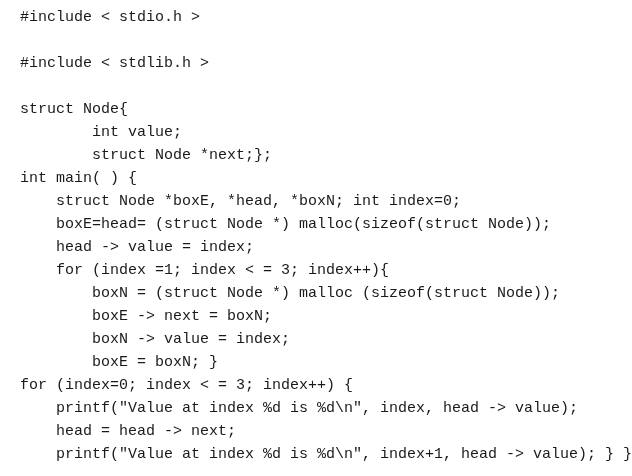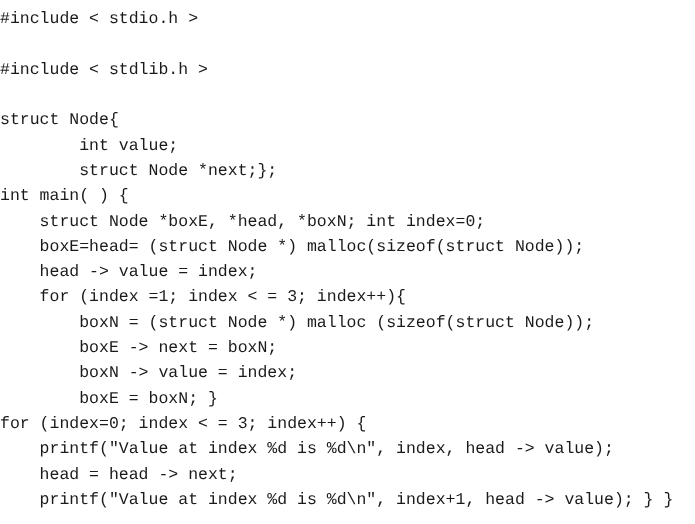--- a/index.html
+++ b/index.html
@@ -8,21 +8,21 @@
       background: #ffffff;
     }
     body {
       width: 632px;
       height: 476px;
       overflow: hidden;
       position: relative;
     }
     .code-block {
       position: absolute;
-      left: 0;
+      left: 20px;
       top: 6px;
       margin: 0;
       font-family: "Liberation Mono", "DejaVu Sans Mono", monospace;
       font-size: 15px;
       line-height: 23px;
       color: #1a1a1a;
       white-space: pre;
     }
     .code-line {
       display: block;

